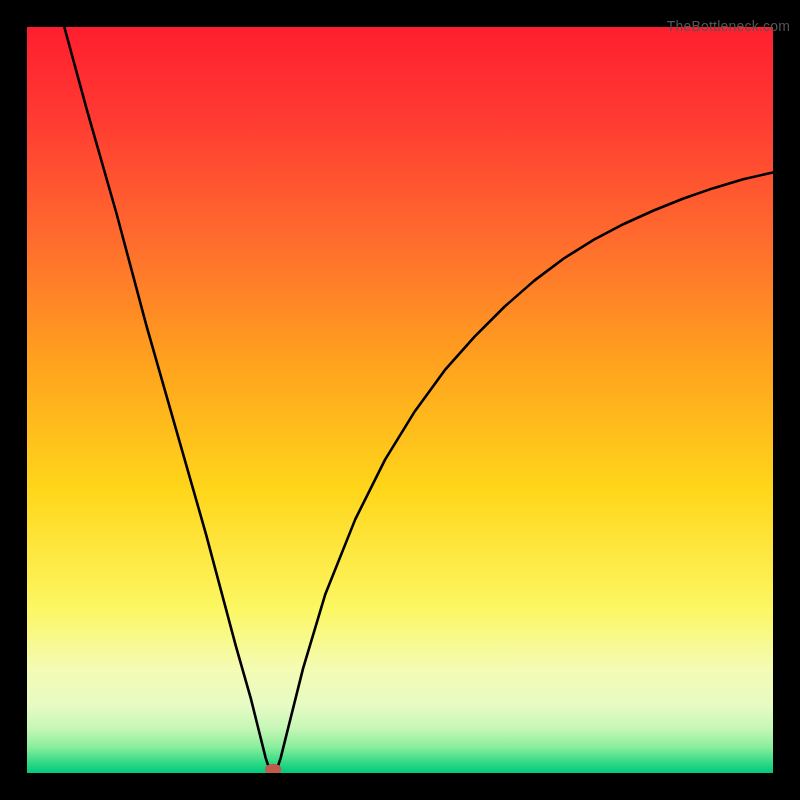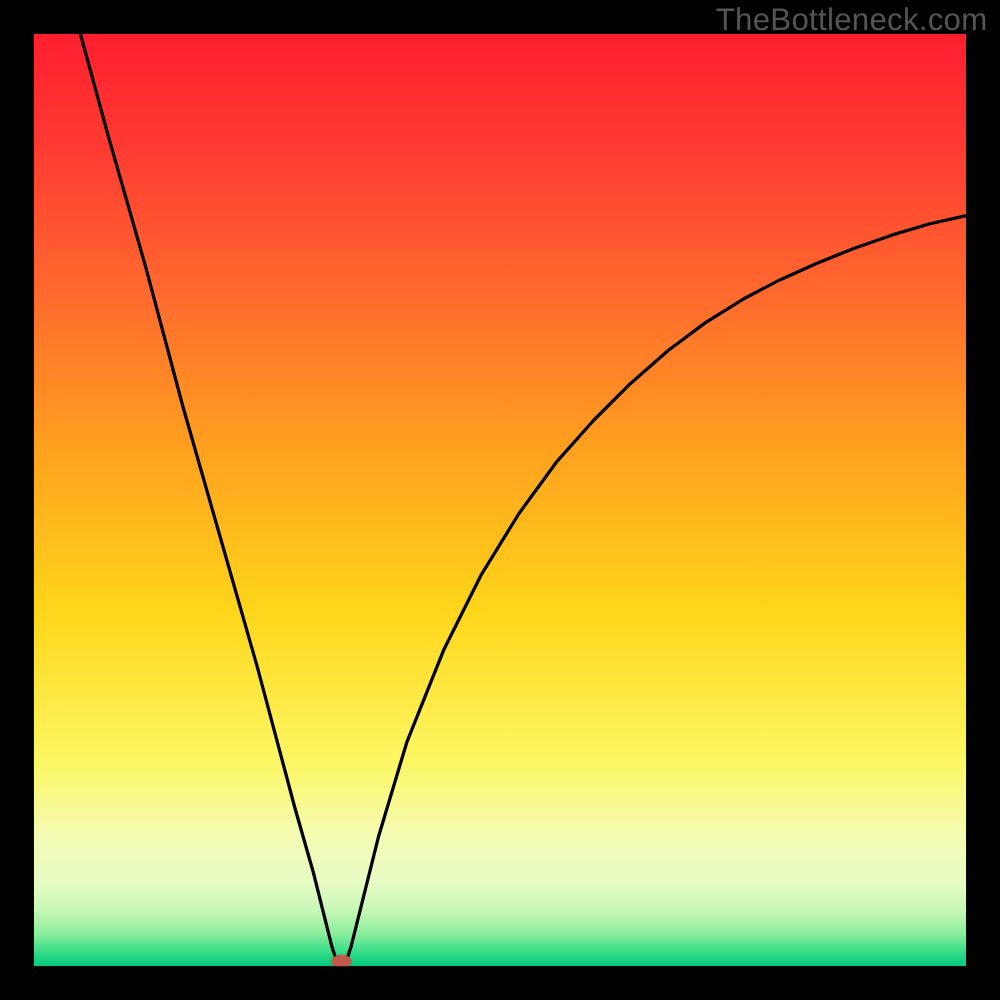--- a/index.html
+++ b/index.html
@@ -12,24 +12,24 @@
     overflow: hidden;
   }
   .frame {
     position: relative;
     width: 800px;
     height: 800px;
     background: #000;
   }
   .watermark {
     position: absolute;
-    top: 2px;
+    top: 18px;
     right: 10px;
     color: #555;
-    font-size: 25px;
+    font-size: 14px;
     font-weight: 500;
     letter-spacing: 0.2px;
     z-index: 10;
   }
   svg.plot {
     position: absolute;
     left: 27px;
     top: 27px;
     width: 746px;
     height: 746px;

